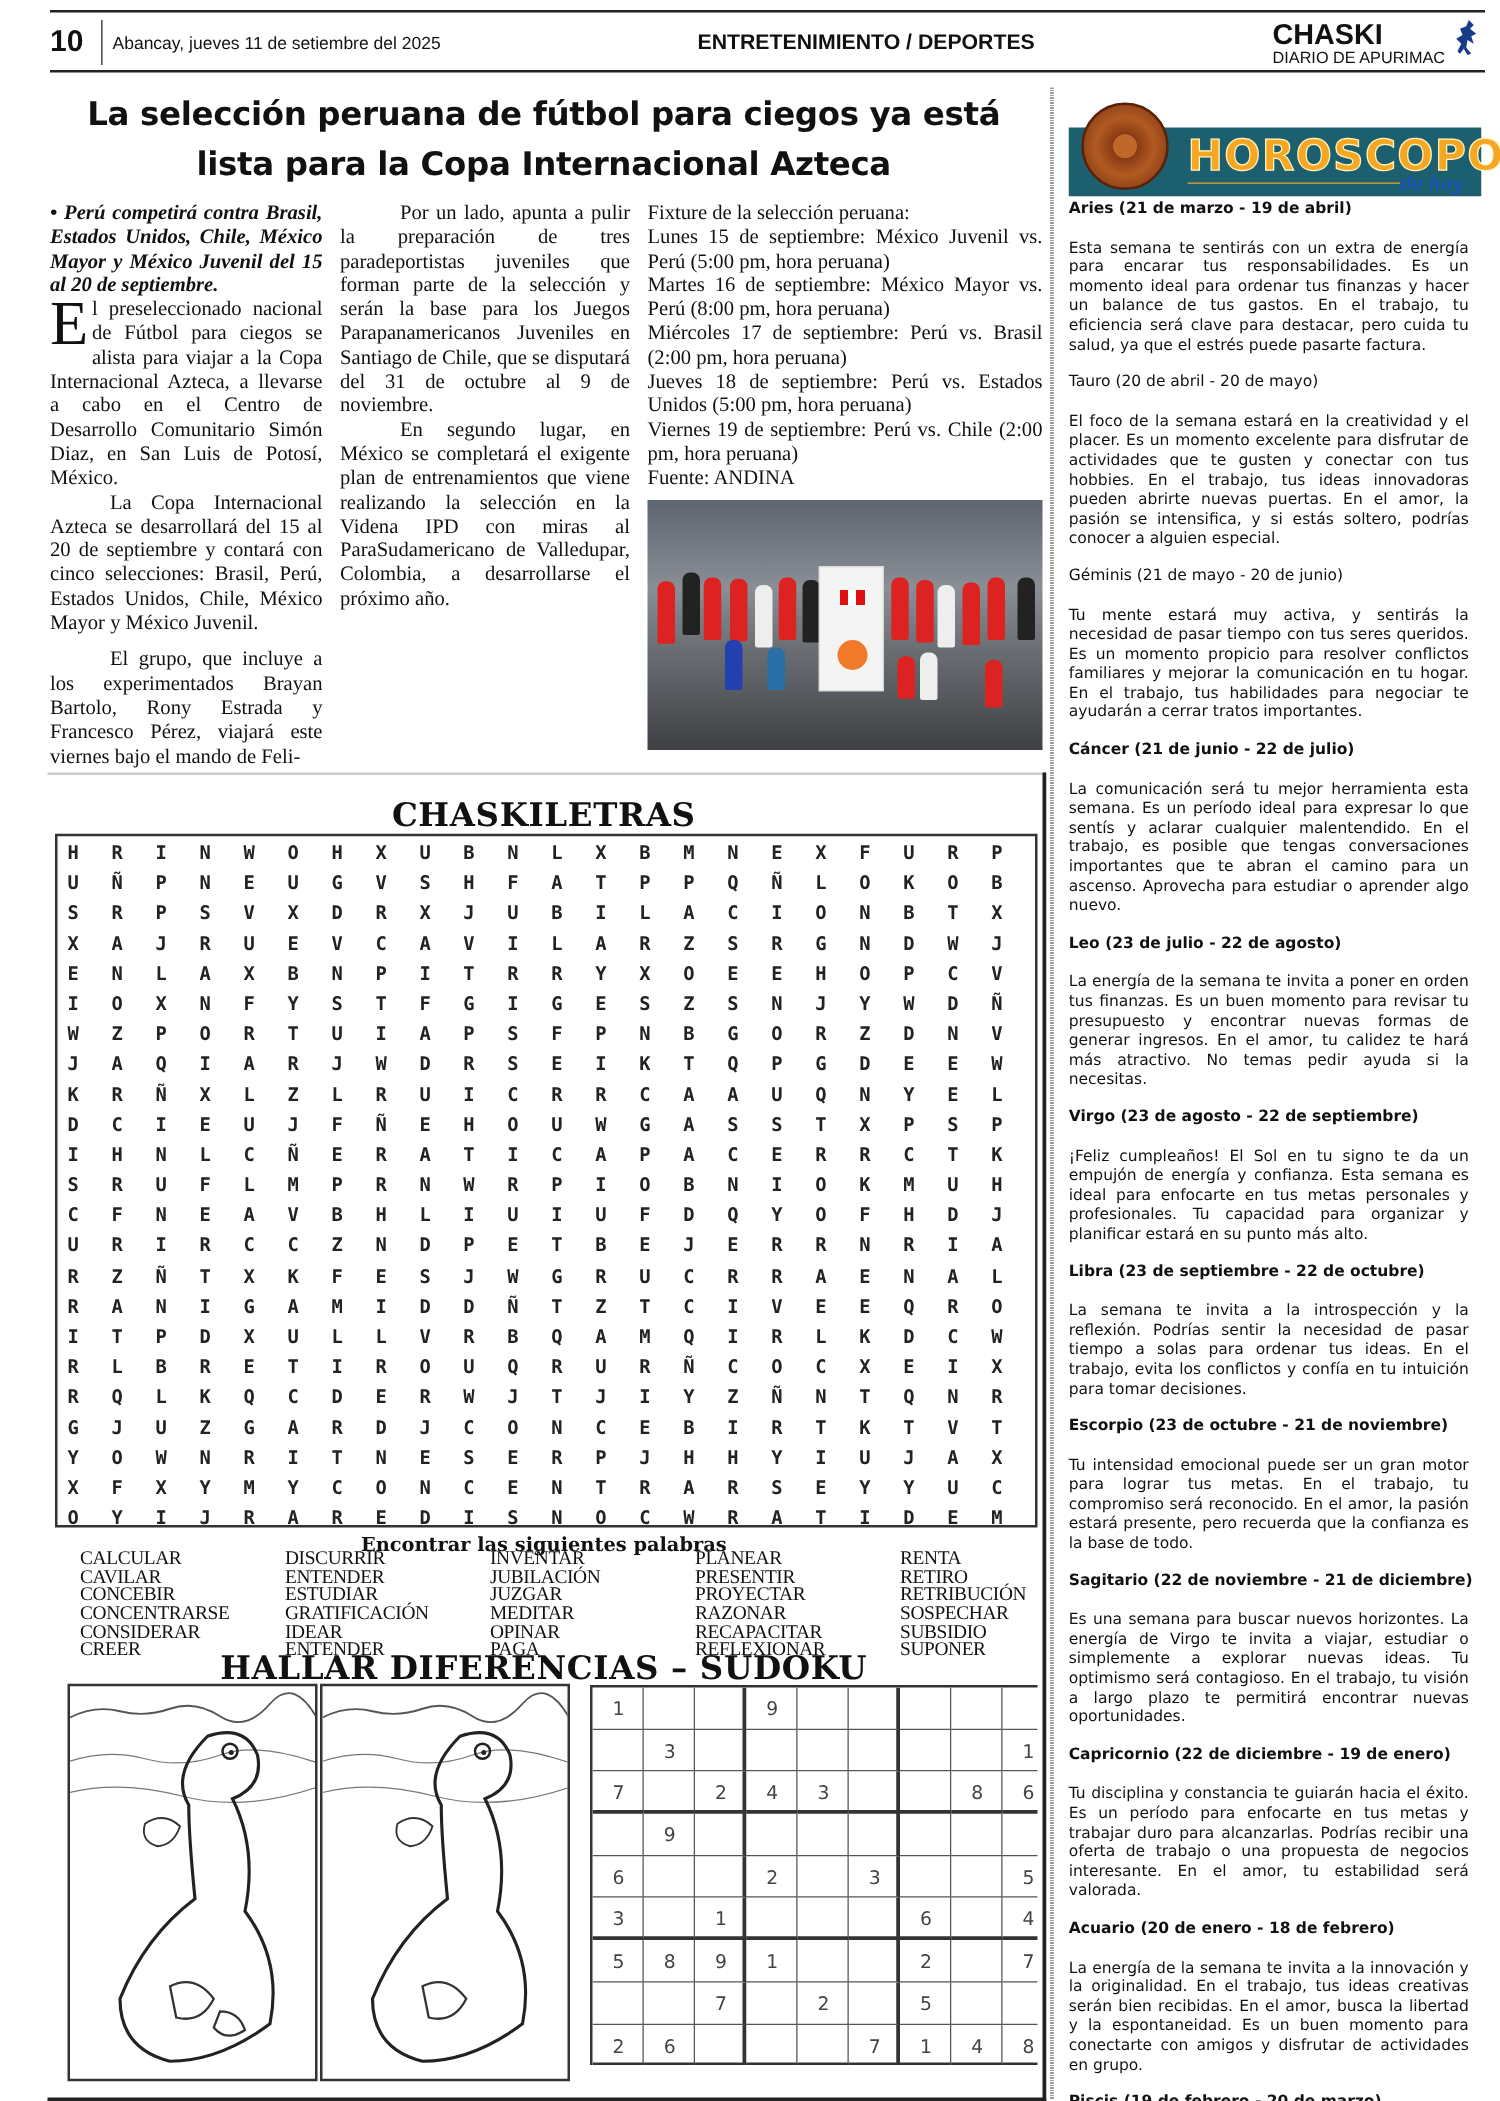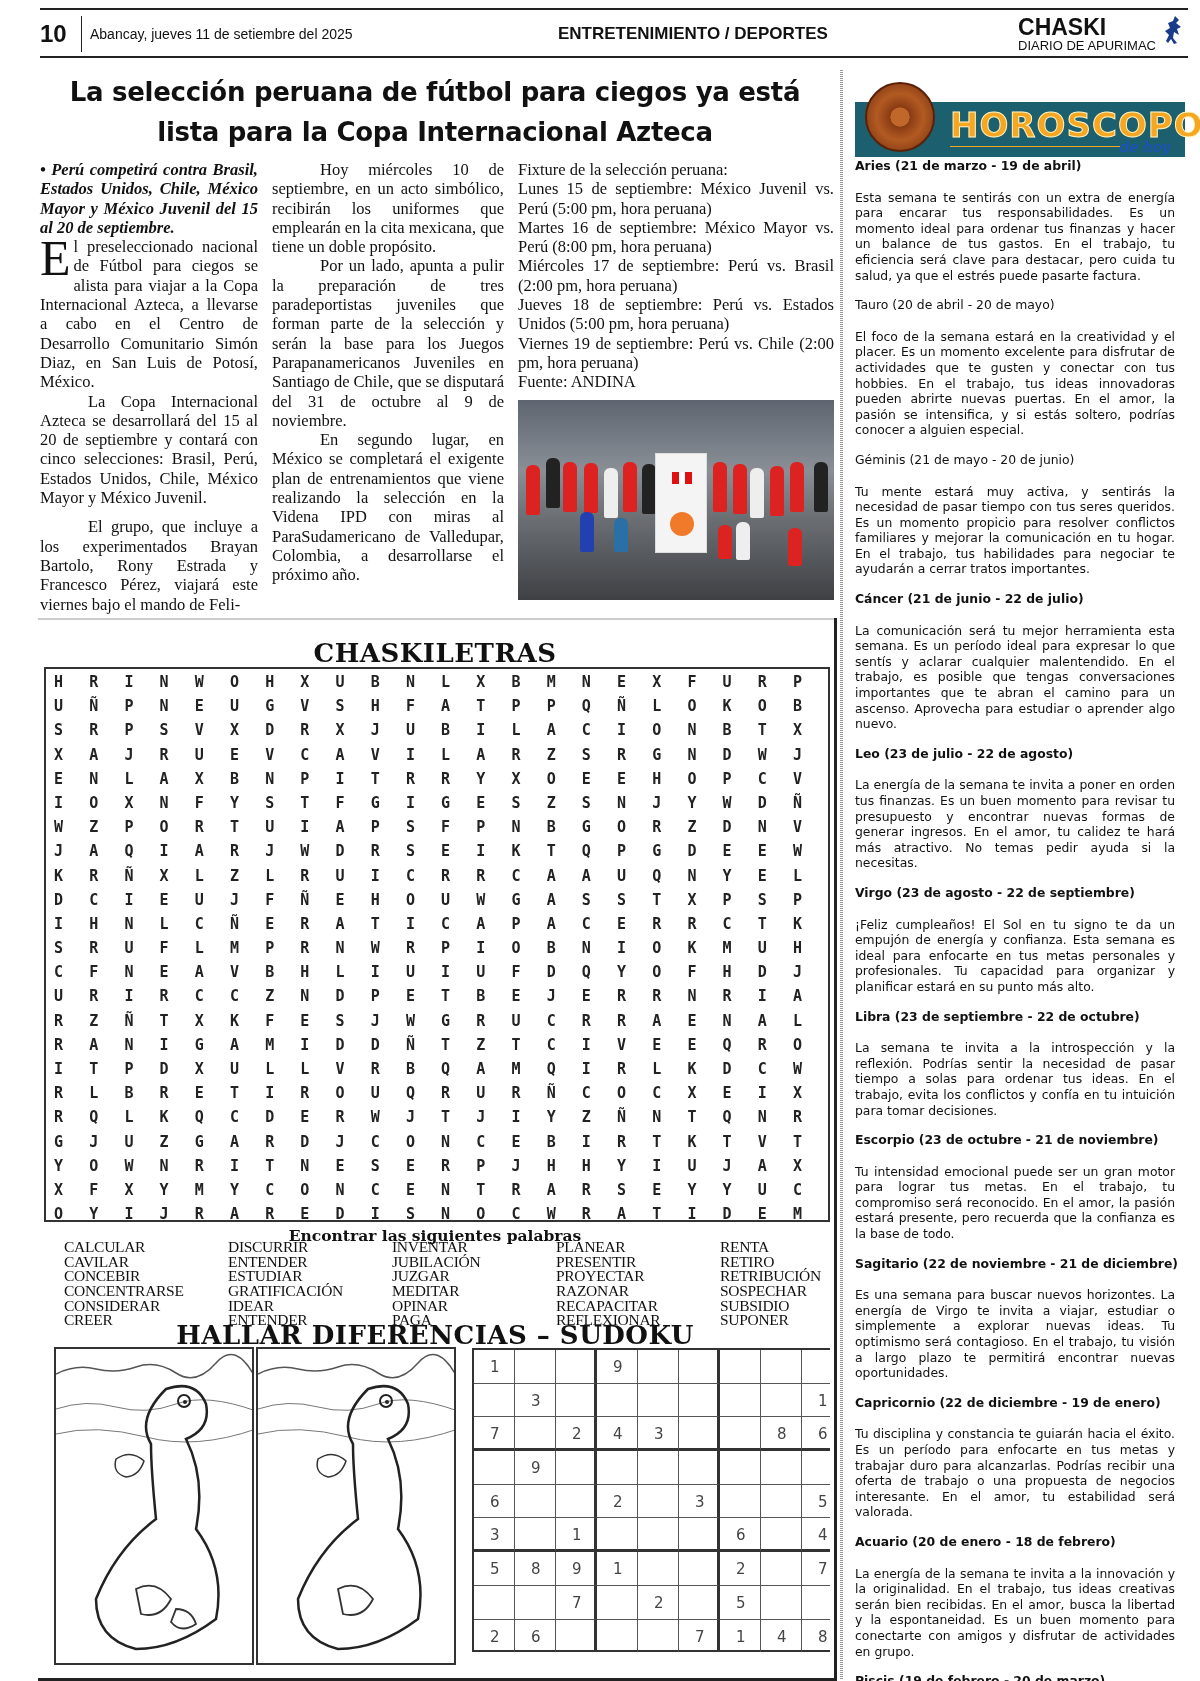--- a/index.html
+++ b/index.html
@@ -74,21 +74,20 @@
 <h1 class="title">La selección peruana de fútbol para ciegos ya está lista para la Copa Internacional Azteca</h1>
 
 <div class="col" style="left:40px;top:160px;width:218px">
   <p style="font-weight:bold;font-style:italic">• Perú competirá contra Brasil, Estados Unidos, Chile, México Mayor y México Juvenil del 15 al 20 de septiembre.</p>
   <p><span class="drop">E</span><span>l preseleccionado nacional de Fútbol para ciegos se alista para viajar a la Copa Internacional Azteca, a llevarse a cabo en el Centro de Desarrollo Comunitario Simón Diaz, en San Luis de Potosí, México.</span></p>
   <p class="ind">La Copa Internacional Azteca se desarrollará del 15 al 20 de septiembre y contará con cinco selecciones: Brasil, Perú, Estados Unidos, Chile, México Mayor y México Juvenil.</p>
   <p class="ind" style="margin-top:10px">El grupo, que incluye a los experimentados Brayan Bartolo, Rony Estrada y Francesco Pérez, viajará este viernes bajo el mando de Feli-</p>
 </div>
 
 <div class="col" style="left:272px;top:160px;width:232px">
-  <p class="ind">Hoy miércoles 10 de septiembre, en un acto simbólico, recibirán los uniformes que emplearán en la cita mexicana, que tiene un doble propósito.</p>
   <p class="ind">Por un lado, apunta a pulir la preparación de tres paradeportistas juveniles que forman parte de la selección y serán la base para los Juegos Parapanamericanos Juveniles en Santiago de Chile, que se disputará del 31 de octubre al 9 de noviembre.</p>
   <p class="ind">En segundo lugar, en México se completará el exigente plan de entrenamientos que viene realizando la selección en la Videna IPD con miras al ParaSudamericano de Valledupar, Colombia, a desarrollarse el próximo año.</p>
 </div>
 
 <div class="col" style="left:518px;top:160px;width:316px;text-align:justify">
   <p>Fixture de la selección peruana:</p>
   <p>Lunes 15 de septiembre: México Juvenil vs. Perú (5:00 pm, hora peruana)</p>
   <p>Martes 16 de septiembre: México Mayor vs. Perú (8:00 pm, hora peruana)</p>
   <p>Miércoles 17 de septiembre: Perú vs. Brasil (2:00 pm, hora peruana)</p>
   <p>Jueves 18 de septiembre: Perú vs. Estados Unidos (5:00 pm, hora peruana)</p>

